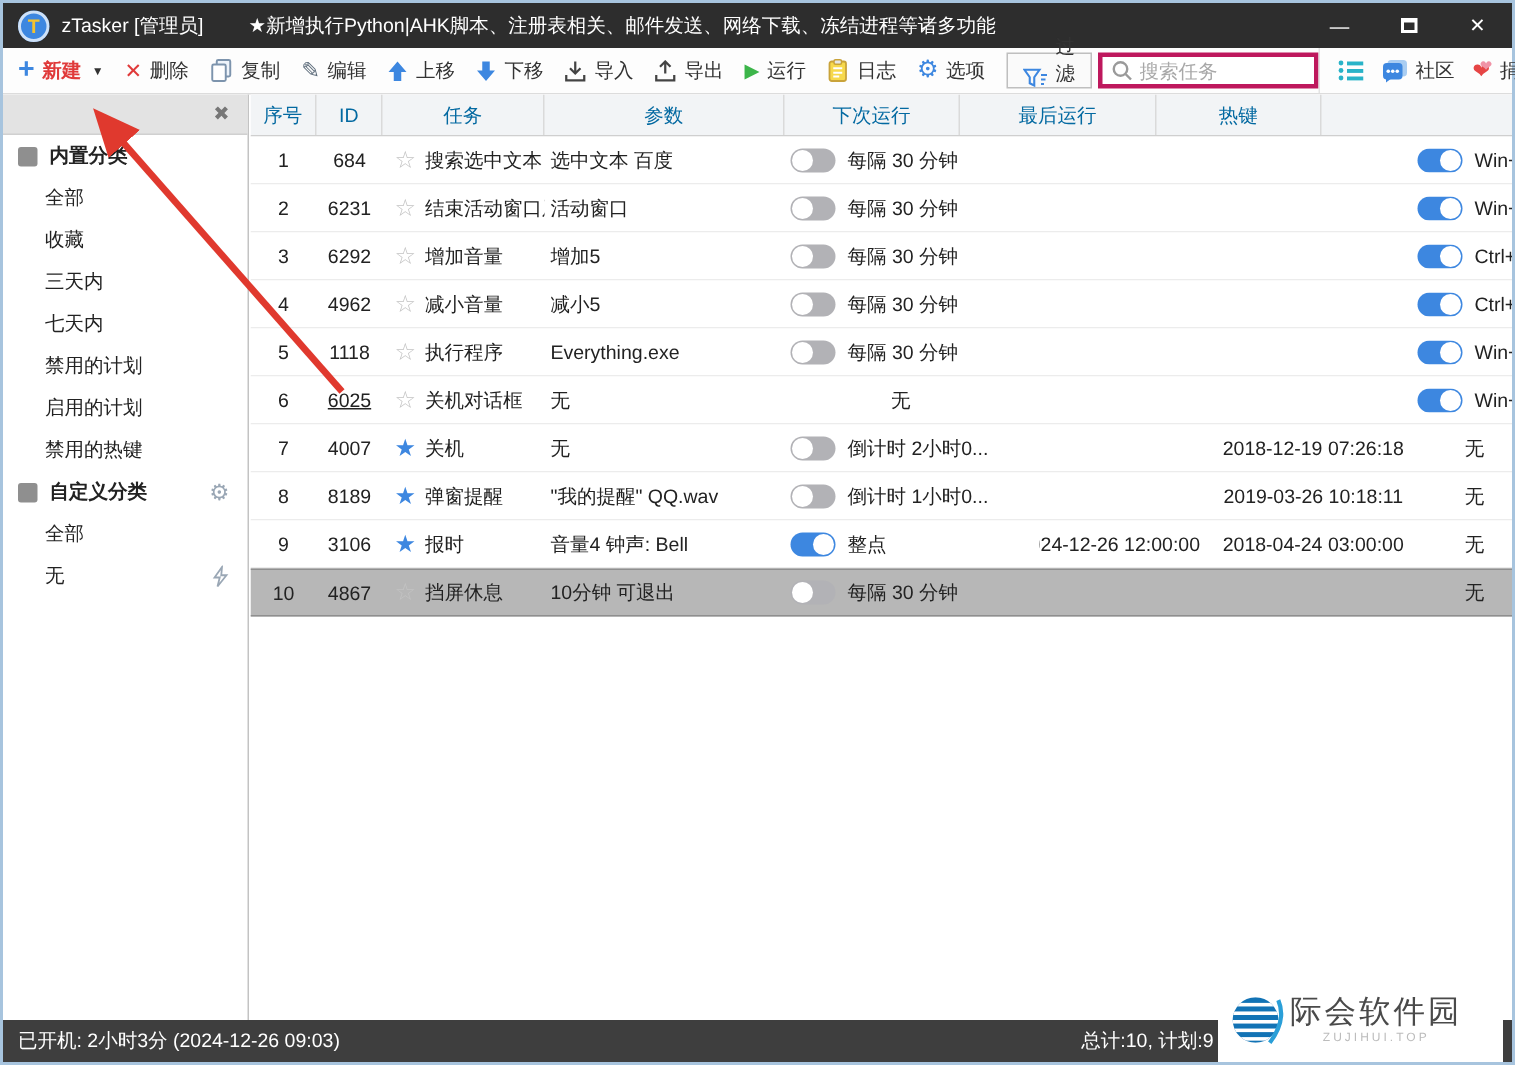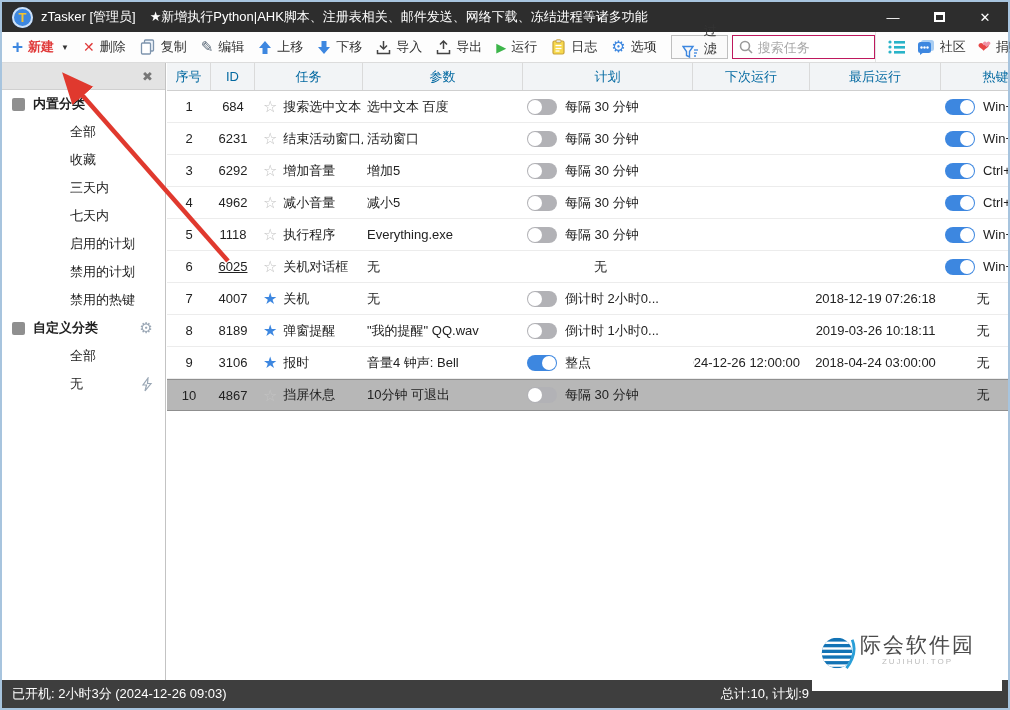--- a/index.html
+++ b/index.html
@@ -9,55 +9,55 @@
     --toggle-off:#b2b2b6; --sel-row:#b7b7b7; --titlebar:#2d2d2d; --statusbar:#3e3e3e;
   }
   .window{ position:absolute; left:0; top:0; width:1010px; height:710px;
     border:2px solid #a7c4de; background:#fff; }
   
   .titlebar{ position:absolute; left:0; top:0; right:0; height:30px; background:var(--titlebar);
     display:flex; align-items:center; color:#fff; font-size:13px; }
   .app-icon{ width:21px; height:21px; border-radius:50%; background:var(--accent);
     margin:0 8px 0 10px; display:flex; align-items:center; justify-content:center;
     color:#f3c22f; font-weight:bold; font-size:13px; box-shadow:inset 0 0 0 2px rgba(255,255,255,.75); }
-  .title-text{ margin-right:14px; white-space:nowrap; }
+  .title-text{ margin-right:30px; white-space:nowrap; }
   .subtitle-text{ white-space:nowrap; font-size:13px; }
   .win-btns{ margin-left:auto; display:flex; height:100%; }
   .win-btn{ width:46px; height:100%; display:flex; align-items:center; justify-content:center;
     color:#fff; font-size:13px; cursor:default; }
   .win-btn .maxbox{ width:11px; height:10px; border:2px solid #fff; border-top-width:3px; display:block; }
   
   .toolbar{ position:absolute; left:0; top:30px; right:0; height:31px; background:#fdfdfd;
     border-bottom:1px solid #dcdcdc; display:flex; align-items:center; padding-left:10px; font-size:13px; color:#333; }
   .tb-item{ display:flex; align-items:center; gap:5px; margin-right:14px; white-space:nowrap; cursor:default; }
   .tb-caret{ font-size:8px; color:#333; margin-left:2px; }
   .ic-plus{ color:var(--accent); font-size:19px; font-weight:bold; line-height:14px; }
   .ic-x{ color:var(--red); font-weight:bold; font-size:14px; }
   .ic-pencil{ color:#5c6b7a; font-size:15px; }
   .ic-play{ color:var(--green); font-size:13px; }
   .ic-gear{ color:var(--accent); font-size:16px; line-height:14px; }
   .lbl-new{ color:var(--red); font-weight:bold; }
   .filter-btn{ display:flex; align-items:flex-end; gap:5px; border:1px solid #bfbfbf; background:#fafafa;
     height:24px; padding:0 10px; margin-right:4px; }
-  .search-box{ display:flex; align-items:center; border:1px solid #be185d; background:#fff;
+  .search-box{ display:flex; align-items:center; border:3px solid #be185d; background:#fff;
     height:24px; width:155px; padding:0 6px; gap:5px; }
   .search-box input{ border:none; outline:none; width:110px; font-size:13px; color:#333;
     font-family:inherit; background:transparent; }
   .search-box input::placeholder{ color:#a8a8a8; }
   .tb-right{ margin-left:auto; display:flex; align-items:center; gap:12px; padding-right:10px; border-left:1px solid #e3e3e3; padding-left:12px; height:100%; }
   .heart1{ color:#e64545; font-size:14px; } .heart2{ color:#f093a6; font-size:10px; margin-left:-7px; vertical-align:top; }
   
   .sidebar{ position:absolute; left:0; top:61px; width:164px; bottom:28px; background:#fff; border-right:1px solid #c3c3c3; }
   .sidebar-head{ height:27px; background:#e3e3e3; border-bottom:1px solid #d0d0d0;
     display:flex; align-items:center; justify-content:flex-end; padding-right:12px; }
   .sidebar-close{ color:#777; font-weight:bold; font-size:13px; cursor:default; }
   .sb-row{ height:28px; display:flex; align-items:center; font-size:13px; color:#222; cursor:default; }
   .sb-section{ font-weight:bold; padding-left:10px; gap:8px; }
   .sb-square{ width:13px; height:13px; background:#8f8f8f; border-radius:2px; flex:0 0 auto; }
-  .sb-item{ padding-left:68px; }
+  .sb-item{ padding-left:28px; }
   .sb-right-ic{ margin-left:auto; margin-right:12px; color:#9aa7b5; font-size:15px; }
   
   .table-area{ position:absolute; left:165px; top:61px; right:0; bottom:28px; background:#fff; overflow:hidden; }
   .thead{ display:flex; height:28px; background:#f2f4f6; border-bottom:1px solid #cfcfcf; }
   .th{ display:flex; align-items:center; justify-content:center; font-size:13px; color:#0369a1;
     border-right:1px solid #dadada; flex:0 0 auto; overflow:hidden; white-space:nowrap; }
   .trow{ display:flex; height:32px; border-bottom:1px solid #ececec; align-items:center; background:#fff; }
   .trow.selected{ background:var(--sel-row); border-top:1px solid #8f8f8f; border-bottom:1px solid #8f8f8f; }
   .td{ flex:0 0 auto; font-size:13px; color:#222; white-space:nowrap; overflow:hidden; display:flex; align-items:center; }
   .td-center{ justify-content:center; }
@@ -69,22 +69,22 @@
   .toggle.off{ background:var(--toggle-off); } .toggle.off .knob{ left:1px; }
   .plan-text{ margin-left:8px; }
   .cell-pad-left{ padding-left:4px;text-align:center; }
   .plan-none{ padding-left:67px; }
   .next-run{ justify-content:flex-end; padding-right:10px; }
   
   .statusbar{ position:absolute; left:0; bottom:0; right:0; height:28px; background:var(--statusbar);
     color:#fff; font-size:13px; display:flex; align-items:center; padding-left:10px; }
   .status-right{ position:absolute; right:199px; top:0; height:100%; display:flex; align-items:center; }
   
-  .watermark{ position:absolute; right:6px; bottom:17px; width:190px; height:57px; background:#fff;
-    z-index:60; display:flex; padding-left:6px; }
+  .watermark{ position:absolute; right:6px; bottom:0; width:190px; height:57px; background:#fff;
+    z-index:60; display:flex; align-items:center; padding-left:6px; }
   .wm-text{ display:flex; flex-direction:column; margin-left:4px; }
   .wm-name{ font-size:21px; color:#4a4a4a; letter-spacing:2px; line-height:22px; }
   .wm-domain{ font-size:8px; color:#bcbcbc; letter-spacing:2px; text-align:center; margin-top:1px; }
   
   .arrow-overlay{ position:absolute; inset:0; z-index:50; pointer-events:none; }
   svg.small-ic{ display:block; }
 </style>
 </head>
 <body>
 
@@ -236,24 +236,24 @@
         <div class="sb-row sb-item">
           <span>收藏</span>
         </div>
         <div class="sb-row sb-item">
           <span>三天内</span>
         </div>
         <div class="sb-row sb-item">
           <span>七天内</span>
         </div>
         <div class="sb-row sb-item">
+          <span>禁用的计划</span>
+        </div>
+        <div class="sb-row sb-item">
           <span>启用的计划</span>
-        </div>
-        <div class="sb-row sb-item">
-          <span>禁用的计划</span>
         </div>
         <div class="sb-row sb-item">
           <span>禁用的热键</span>
         </div>
         <div class="sb-row sb-section">
           <span class="sb-square"></span>
           <span>自定义分类</span>
           <span class="sb-right-ic">⚙</span>
         </div>
         <div class="sb-row sb-item">
@@ -269,21 +269,20 @@
         </div>
       </div>
   </div>
 
   <div class="table-area">
     <div class="thead" id="table-head">
         <div class="th" style="width: 44px;">序号</div>
         <div class="th" style="width: 44px;">ID</div>
         <div class="th" style="width: 108px;">任务</div>
         <div class="th" style="width: 160px;">参数</div>
-        <div class="th" style="width: 170px;">计划</div>
         <div class="th" style="width: 117px;">下次运行</div>
         <div class="th" style="width: 131px;">最后运行</div>
         <div class="th" style="width: 110px;">热键</div>
       </div>
     <div id="table-body">
         <div class="trow">
           <div class="td td-center" style="width: 44px;">1</div>
           <div class="td td-center" style="width: 44px;">684</div>
           <div class="td" style="width: 108px;">
             <span class="star off">☆</span>

